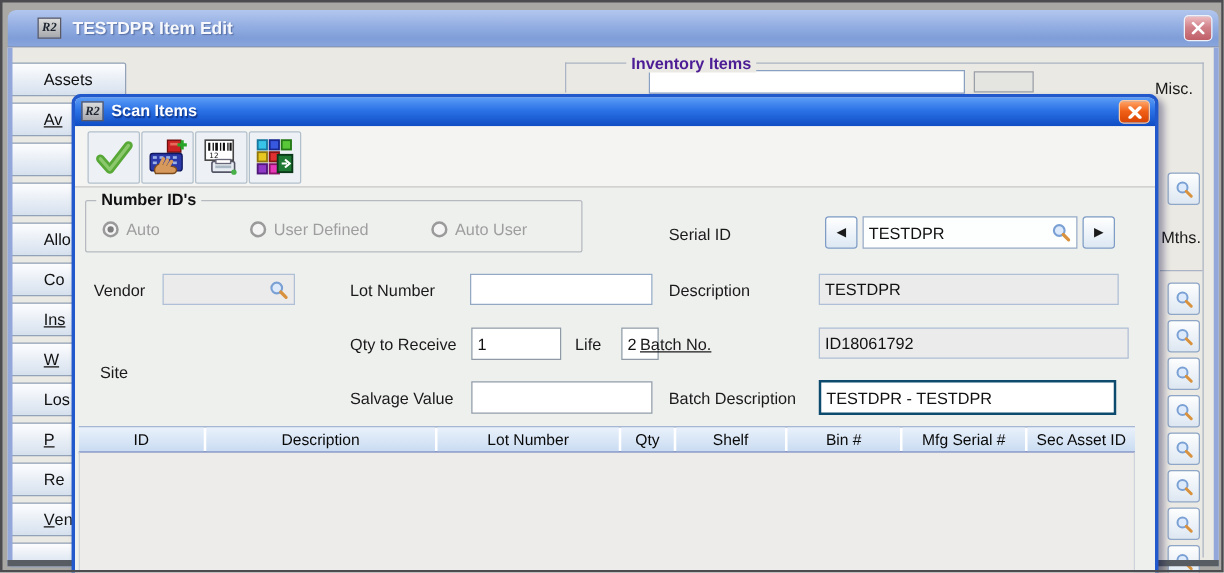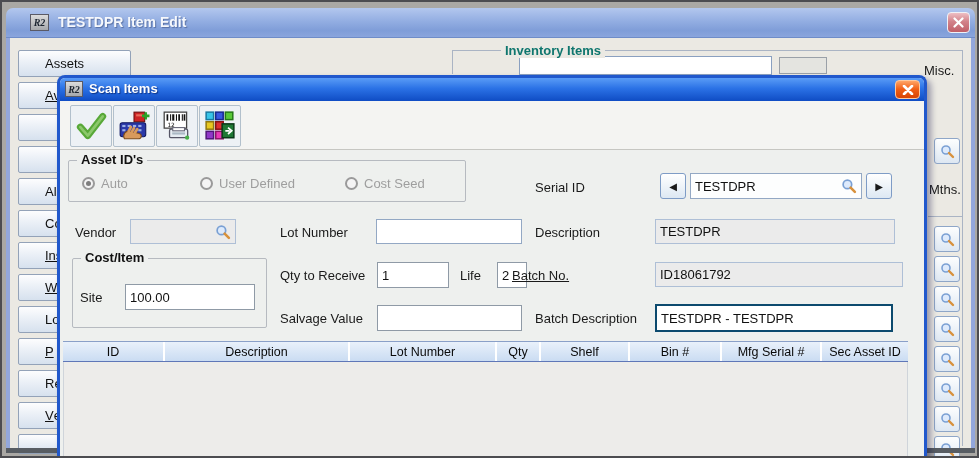--- a/index.html
+++ b/index.html
@@ -22,29 +22,29 @@
   .pw-bb{left:6px;top:448px;width:969px;height:5px;background:#585d63;z-index:2;}
   .r2icon{width:19px;height:17px;background:linear-gradient(#dcdcdc,#a6a8ac);border:1px solid #5a5a66;
     color:#1c2430;font:italic bold 10px "Liberation Serif",serif;display:flex;align-items:center;justify-content:center;box-sizing:border-box;}
   .pw-title{color:#f6f8fc;font-weight:bold;font-size:14px;text-shadow:1px 1px 1px rgba(40,60,110,.5);}
   .closebtn{border-radius:4px;display:flex;align-items:center;justify-content:center;box-sizing:border-box;}
   .pw-close{left:947px;top:12px;width:23px;height:21px;z-index:3;
     background:linear-gradient(#eebfc4 0%,#d2828a 45%,#c05f68 100%);border:1px solid #eef2f8;}
   .dlg-close{background:linear-gradient(#ffa567 0%,#f05f16 48%,#d84404 100%);border:1px solid #ffc99e;}
 
   
-  .sbtn{left:18px;width:113px;height:27px;z-index:1;box-sizing:border-box;
+  .sbtn{left:8px;width:93px;height:27px;z-index:1;box-sizing:border-box;
     background:linear-gradient(180deg,#fdfdfe 0%,#e7edf5 55%,#d6e1ee 100%);
     border:1px solid #93a2b8;border-radius:2px;
     font-size:13px;color:#111;display:flex;align-items:center;padding-left:26px;}
   .sbtn u{text-decoration:underline;}
 
   
   .gline{background:#aab4c4;z-index:1;}
-  .heading{font-weight:bold;font-size:13px;color:#0f766e;background:#ebe9e3;padding:0 4px;z-index:2;}
+  .heading{font-weight:bold;font-size:13px;color:#4c1d95;background:#ebe9e3;padding:0 4px;z-index:2;}
   .plabel{font-size:13px;color:#1a1a1a;z-index:1;}
   .sq-btn{width:26px;height:26px;z-index:2;box-sizing:border-box;border-radius:3px;
     background:linear-gradient(#fdfefe,#dde7f2);border:1px solid #8ea6c8;
     display:flex;align-items:center;justify-content:center;}
   .sliver-field{background:#ffffff;border:1px solid #8aa0c0;box-sizing:border-box;z-index:1;}
   .sliver-box{background:#e4e4e0;border:1px solid #9aa0a8;box-sizing:border-box;z-index:1;}
 
   
   .dlg{left:57px;top:75px;width:870px;height:392px;z-index:10;box-sizing:border-box;
     background:#eef0ee;border:3px solid #2158cc;border-bottom:none;border-radius:8px 8px 0 0;
@@ -294,33 +294,33 @@
         <rect x="11" y="11" width="7" height="7" fill="#e03030" stroke="#881414"></rect>
         <rect x="2" y="20" width="7" height="7" fill="#9038c8" stroke="#501878"></rect>
         <rect x="11" y="20" width="7" height="7" fill="#e838b8" stroke="#8c1468"></rect>
         <rect x="17" y="13" width="11" height="13" fill="#1e7834" stroke="#0a3818"></rect>
         <path d="M20 19.5 h4 M22.5 16.5 l3.5 3 l-3.5 3" stroke="#ffffff" stroke-width="1.6" fill="none"></path>
       </g>
     </svg>
   </div>
 
   <div class="abs gbox" style="left:8px;top:82px;width:398px;height:42px;">
-    <span class="gbox-label">Asset ID's</span>
+    <span class="gbox-label">Number ID's</span>
   </div>
   <div class="abs" style="left:22px;top:98px;display:flex;align-items:center;gap:6px;text-align:center;">
     <span class="radio sel"></span>
     <span class="lbl-dis">Auto</span>
   </div>
   <div class="abs" style="left:140px;top:98px;display:flex;align-items:center;gap:6px;">
     <span class="radio"></span>
     <span class="lbl-dis">User Defined</span>
   </div>
   <div class="abs" style="left:285px;top:98px;display:flex;align-items:center;gap:6px;">
     <span class="radio"></span>
-    <span class="lbl-dis">Cost Seed</span>
+    <span class="lbl-dis">Auto User</span>
   </div>
 
   <div class="abs lbl" style="left:475px;top:102px;">Serial ID</div>
   <div class="abs arrow-btn" style="left:600px;top:95px;">
       <span>◀</span>
     </div>
   <div class="abs fld" style="left:630px;top:95px;width:172px;height:26px;display:flex;align-items:center;background:#fdfefe;">
     <span style="flex:1;">TESTDPR</span>
     <svg class="mag" width="16" height="16" viewBox="0 0 15 15">
         <circle cx="6" cy="6" r="4" fill="#ddeafc" stroke="#7aa0d4" stroke-width="1.6"></circle>
@@ -337,25 +337,21 @@
     <svg class="mag" width="16" height="16" viewBox="0 0 15 15">
         <circle cx="6" cy="6" r="4" fill="#ddeafc" stroke="#7aa0d4" stroke-width="1.6"></circle>
         <line x1="9" y1="9" x2="13" y2="13" stroke="#d8913c" stroke-width="2.4" stroke-linecap="round"></line>
       </svg>
   </div>
   <div class="abs lbl" style="left:220px;top:147px;">Lot Number</div>
   <input class="abs fld" style="left: 316px; top: 141px; width: 146px; height: 25px;" value="">
   <div class="abs lbl" style="left:475px;top:147px;">Description</div>
   <input class="abs fld ro" style="left: 595px; top: 141px; width: 240px; height: 25px;" readonly="" value="TESTDPR">
 
-  <div class="abs gbox" style="left:12px;top:180px;width:195px;height:70px;">
-    <span class="gbox-label">Cost/Item</span>
-  </div>
   <div class="abs lbl" style="left:20px;top:212px;">Site</div>
-  <input class="abs fld gray-border" style="left: 65px; top: 206px; width: 130px; height: 26px;" value="100.00">
 
   <div class="abs lbl" style="left:220px;top:190px;">Qty to Receive</div>
   <input class="abs fld gray-border" style="left: 317px; top: 184px; width: 72px; height: 26px;" value="1">
   <div class="abs lbl" style="left:400px;top:190px;">Life</div>
   <input class="abs fld gray-border" style="left: 437px; top: 184px; width: 30px; height: 26px;" value="2">
   <div class="abs lbl" style="left:452px;top:190px;text-decoration:underline;">Batch No.</div>
   <input class="abs fld ro" style="left: 595px; top: 184px; width: 248px; height: 25px;" readonly="" value="ID18061792">
 
   <div class="abs lbl" style="left:220px;top:233px;">Salvage Value</div>
   <input class="abs fld gray-border" style="left: 317px; top: 227px; width: 145px; height: 26px;" value="">

